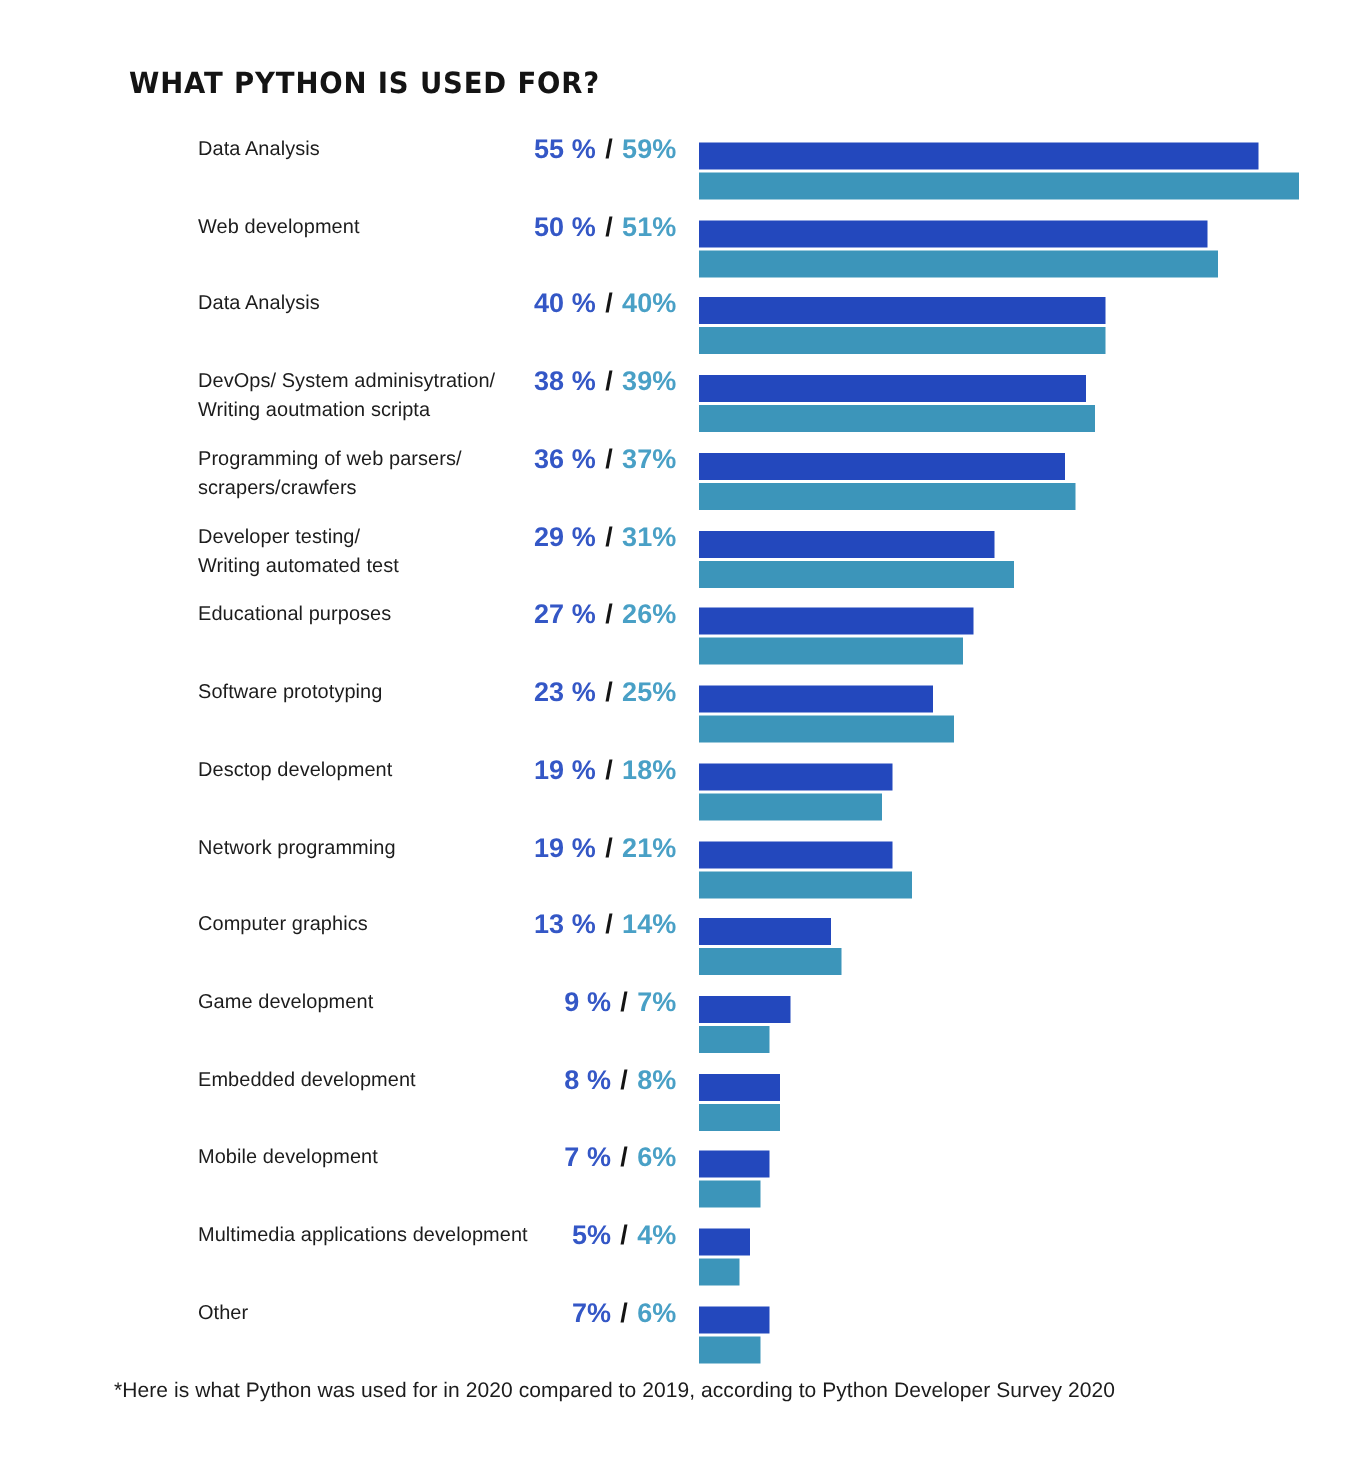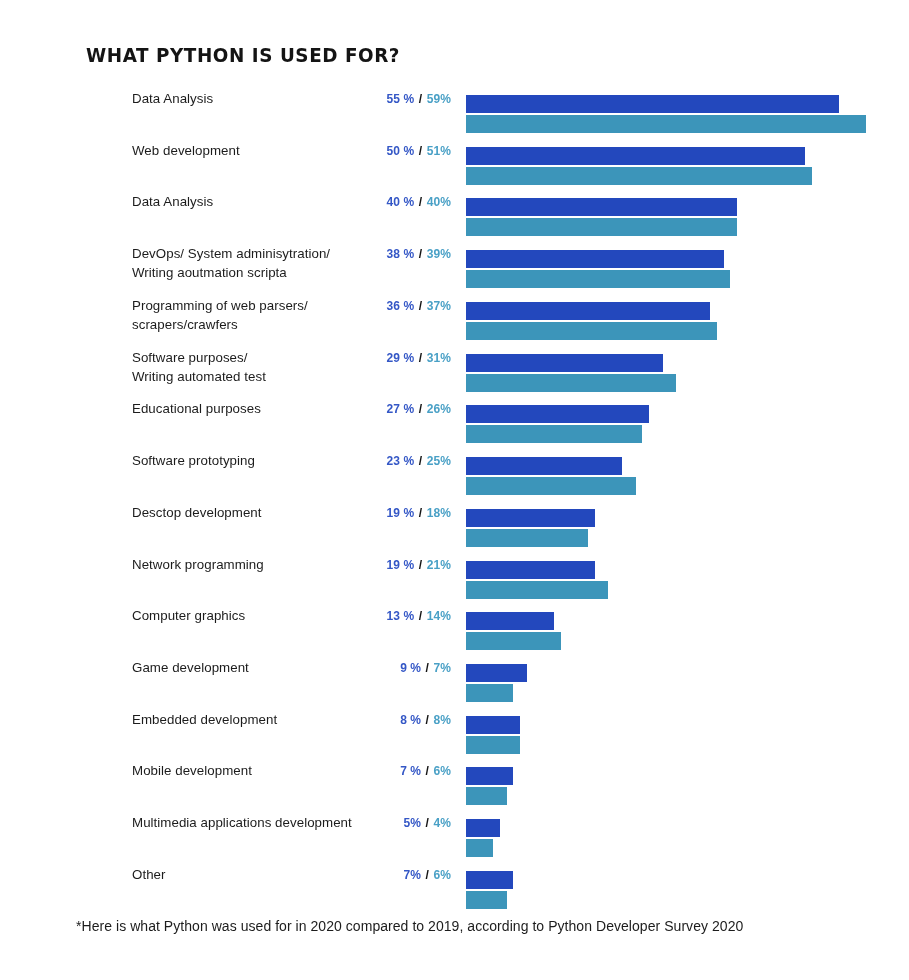--- a/index.html
+++ b/index.html
@@ -64,21 +64,21 @@
     letter-spacing: 0.05px;
   }
   .row-label .l2 { display: block; }
 
   .row-values {
     position: absolute;
     left: 237px;
     top: 1px;
     width: 170px;
     text-align: right;
-    font-size: 12px;
+    font-size: 18px;
     line-height: 18px;
     white-space: nowrap;
     letter-spacing: 0.1px;
   }
   .v-2020 { color: #3457c6; font-weight: bold; }
   .v-sep  { color: #141414; font-weight: bold; padding: 0 1px; }
   .v-2019 { color: #49a0c6; font-weight: bold; }
 
   .bars {
     position: absolute;
@@ -145,21 +145,21 @@
       </div>
       <div class="row" style="top: 206.92px;">
         <div class="row-label"><span>Programming of web parsers/</span><span class="l2">scrapers/crawfers</span></div>
         <div class="row-values"><span class="v-2020">36 %</span><span class="v-sep"> / </span><span class="v-2019">37%</span></div>
         <div class="bars">
           <span class="bar bar-2020" style="width: 244.08px; background: rgb(35, 72, 189);"></span>
           <span class="bar bar-2019" style="width: 250.86px; background: rgb(60, 149, 186);"></span>
         </div>
       </div>
       <div class="row" style="top: 258.65px;">
-        <div class="row-label"><span>Software purposes/</span><span class="l2">Writing automated test</span></div>
+        <div class="row-label"><span>Developer testing/</span><span class="l2">Writing automated test</span></div>
         <div class="row-values"><span class="v-2020">29 %</span><span class="v-sep"> / </span><span class="v-2019">31%</span></div>
         <div class="bars">
           <span class="bar bar-2020" style="width: 196.62px; background: rgb(35, 72, 189);"></span>
           <span class="bar bar-2019" style="width: 210.18px; background: rgb(60, 149, 186);"></span>
         </div>
       </div>
       <div class="row" style="top: 310.38px; text-decoration: underline;">
         <div class="row-label"><span>Educational purposes</span></div>
         <div class="row-values"><span class="v-2020">27 %</span><span class="v-sep"> / </span><span class="v-2019">26%</span></div>
         <div class="bars">

